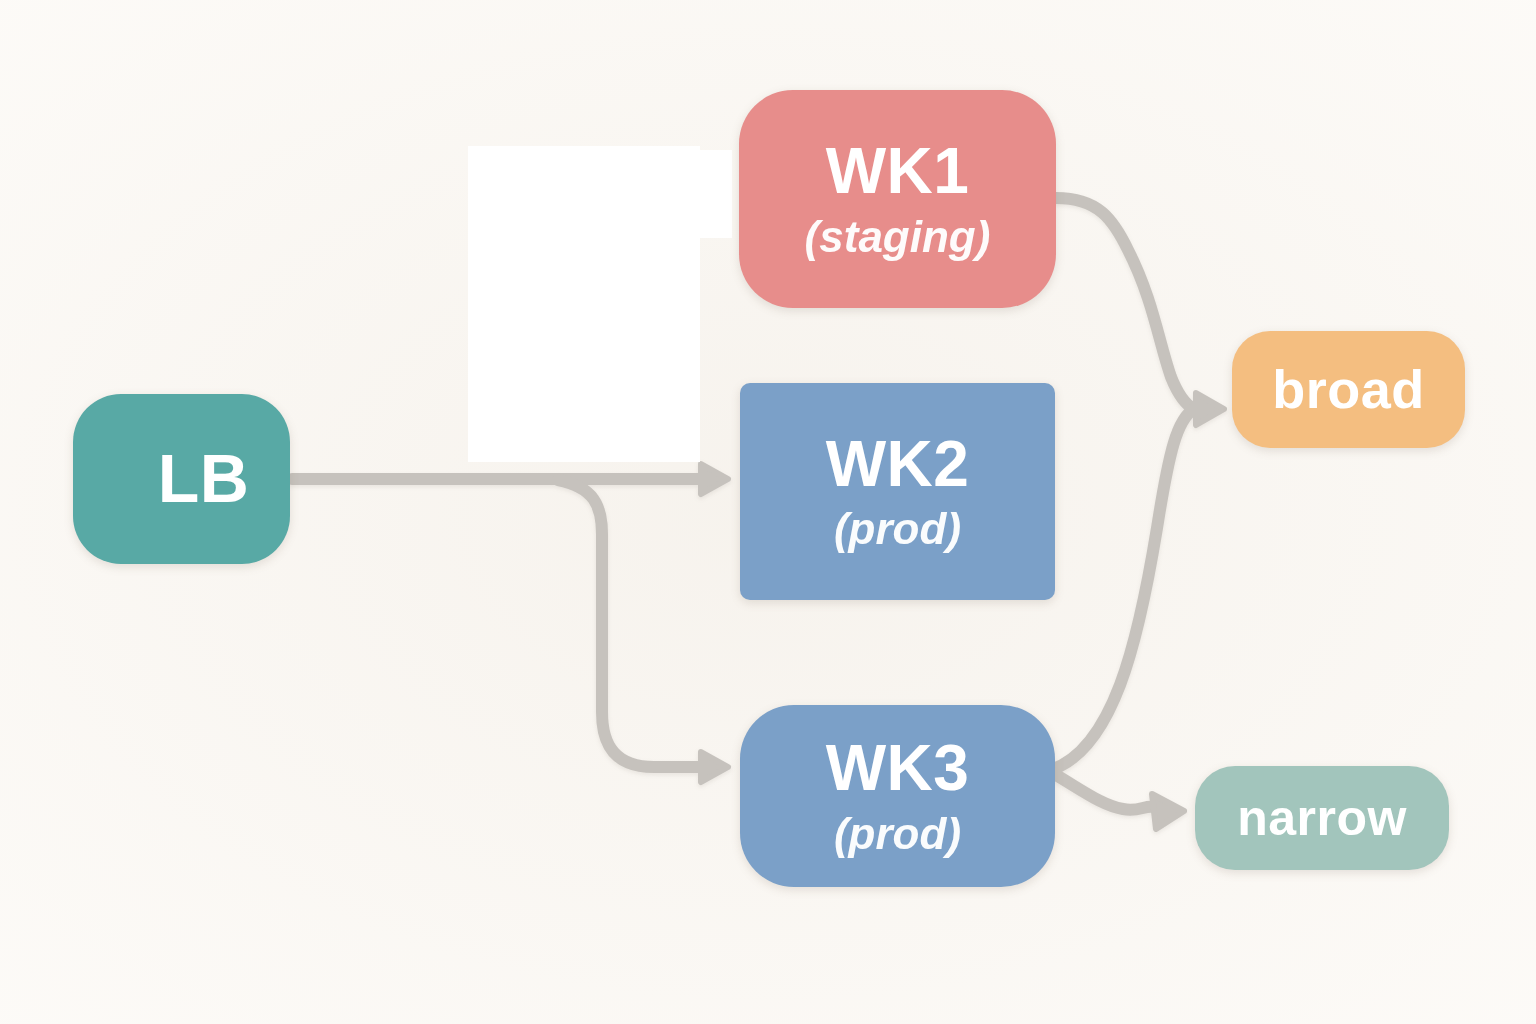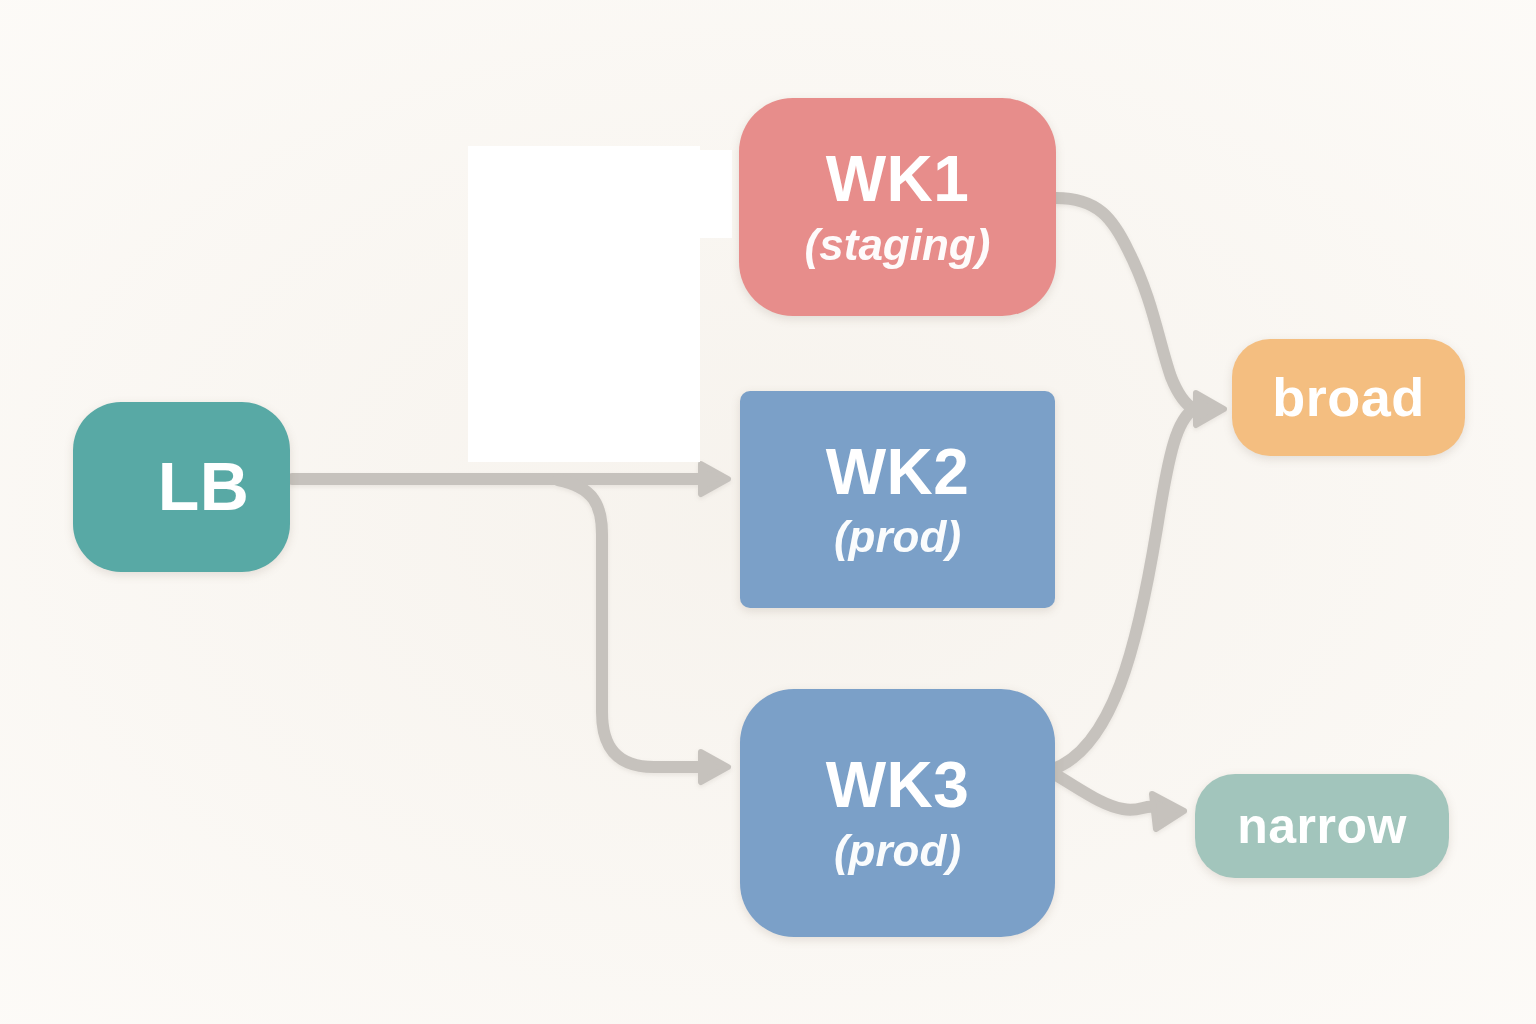--- a/index.html
+++ b/index.html
@@ -52,21 +52,20 @@
     position: absolute;
     display: flex;
     flex-direction: column;
     align-items: center;
     justify-content: center;
     color: var(--node-text);
     font-weight: 700;
     text-align: center;
     line-height: 1.05;
     box-shadow: 0 3px 10px rgba(120,105,90,0.18);
-    margin-top: 8px;
   }
   .node .label { letter-spacing: 0.5px; }
   .node .sublabel { font-weight: 700; opacity: 0.97; font-style: italic; }
 
   .node-lb {
     left: 73px; top: 394px; width: 217px; height: 170px;
     border-radius: 48px;
     background: var(--node-lb);
     font-size: 68px;
     padding-left: 44px;
@@ -75,21 +74,21 @@
     left: 739px; top: 90px; width: 317px; height: 218px;
     border-radius: 54px;
     background: var(--node-worker-staging);
   }
   .node-wk2 {
     left: 740px; top: 383px; width: 315px; height: 217px;
     border-radius: 10px;
     background: var(--node-worker-prod);
   }
   .node-wk3 {
-    left: 740px; top: 681px; width: 315px; height: 248px;
+    left: 740px; top: 705px; width: 315px; height: 182px;
     border-radius: 54px;
     background: var(--node-worker-prod);
   }
   .node-wk1 .label, .node-wk2 .label, .node-wk3 .label { font-size: 64px; }
   .node-wk1 .sublabel, .node-wk2 .sublabel, .node-wk3 .sublabel { font-size: 44px; margin-top: 8px; }
   .node-broad {
     left: 1232px; top: 331px; width: 233px; height: 117px;
     border-radius: 38px;
     background: var(--node-broad);
     font-size: 54px;

